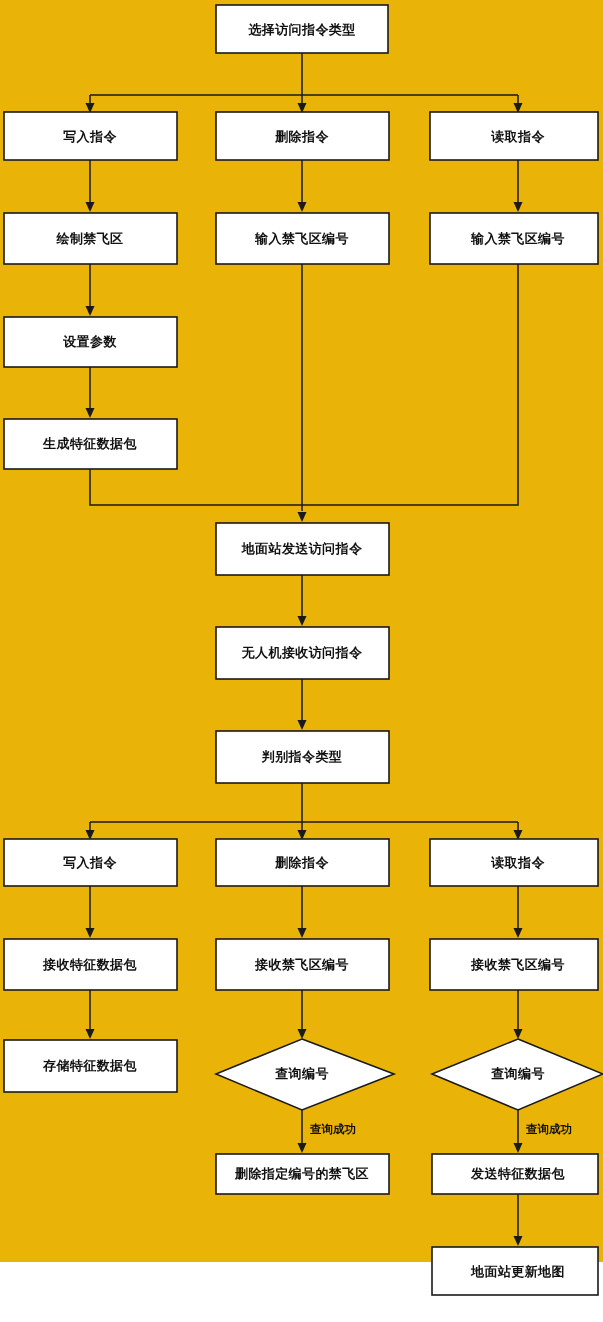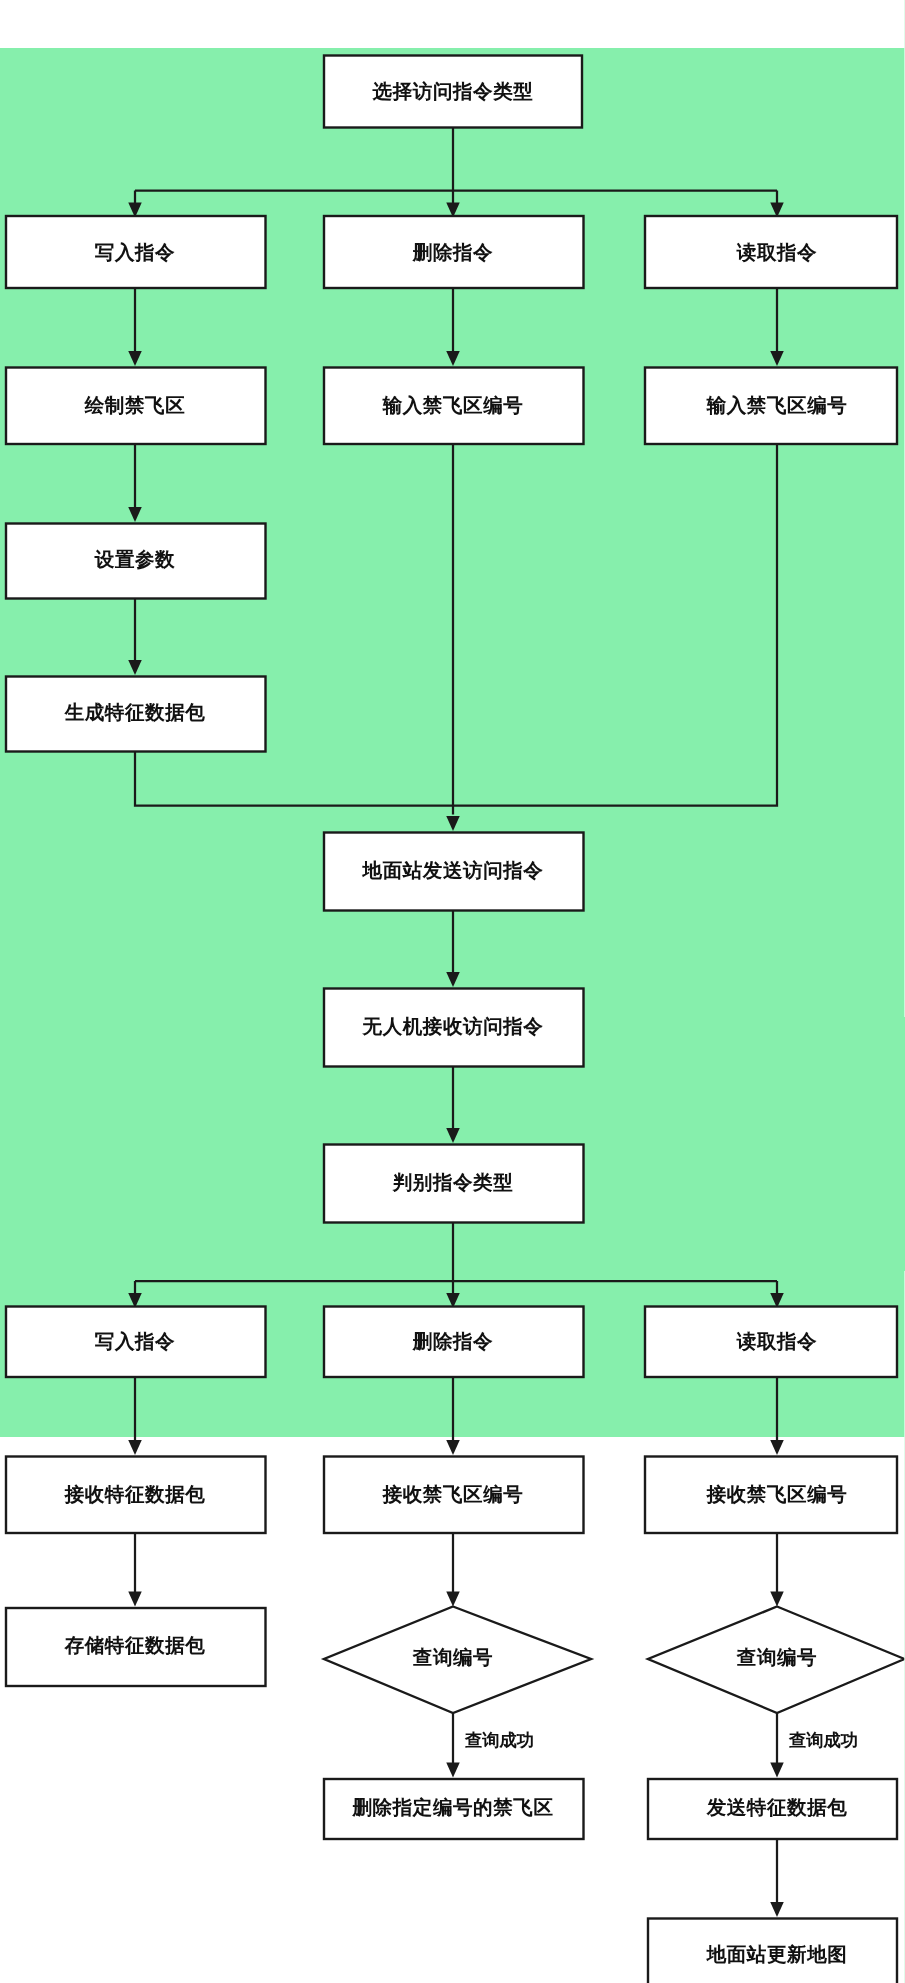--- a/index.html
+++ b/index.html
@@ -9,23 +9,22 @@
   }
   body {
     width: 603px;
     height: 1322px;
     overflow: hidden;
     font-family: "DejaVu Sans", "Liberation Sans", sans-serif;
   }
   #flowchart-root {
     position: relative;
     width: 603px;
-    height: 926px;
-    background: #86efac;
-    margin-top: 32px;
+    height: 1262px;
+    background: #eab308;
   }
   svg.flow-canvas {
     display: block;
     width: 603px;
     height: 1322px;
   }
   .node-box {
     fill: #ffffff;
     stroke: #1a1a1a;
     stroke-width: 1.6;

